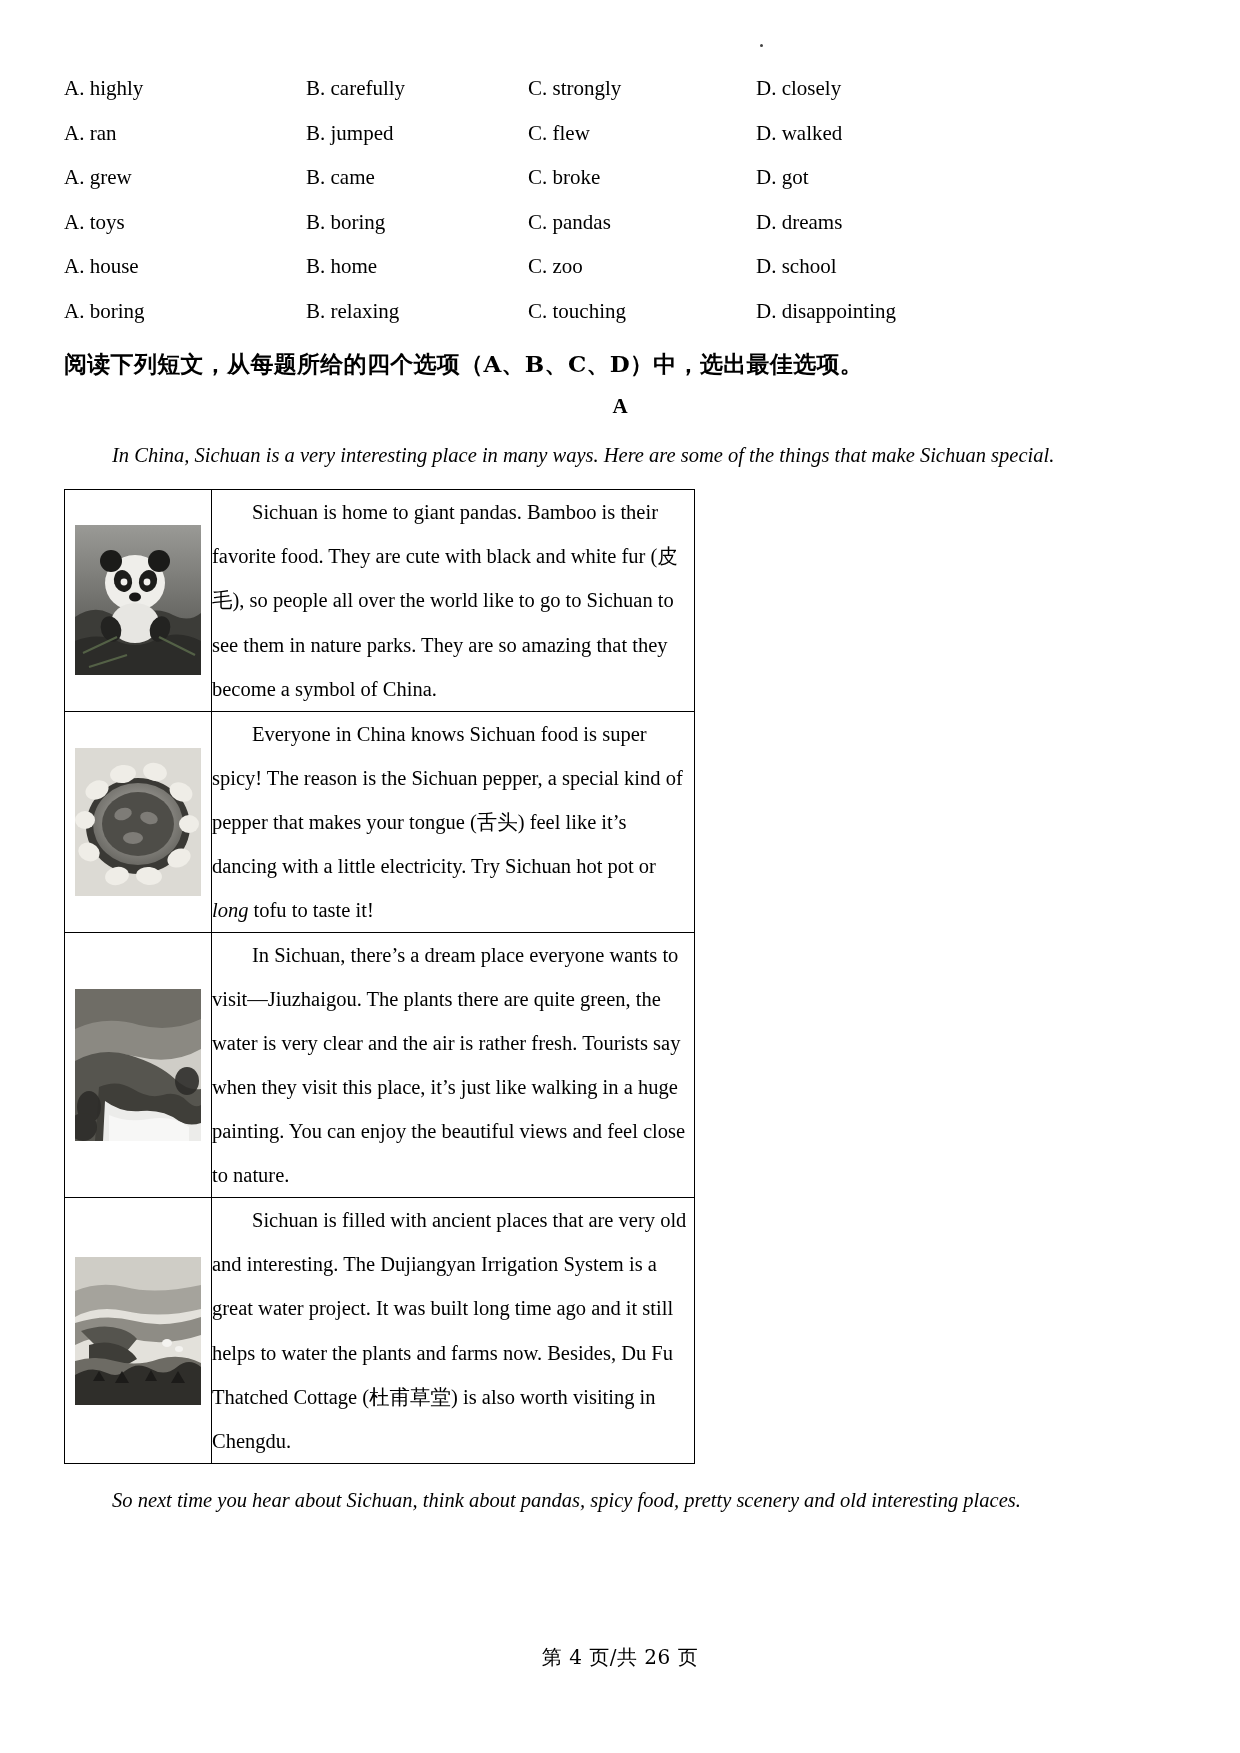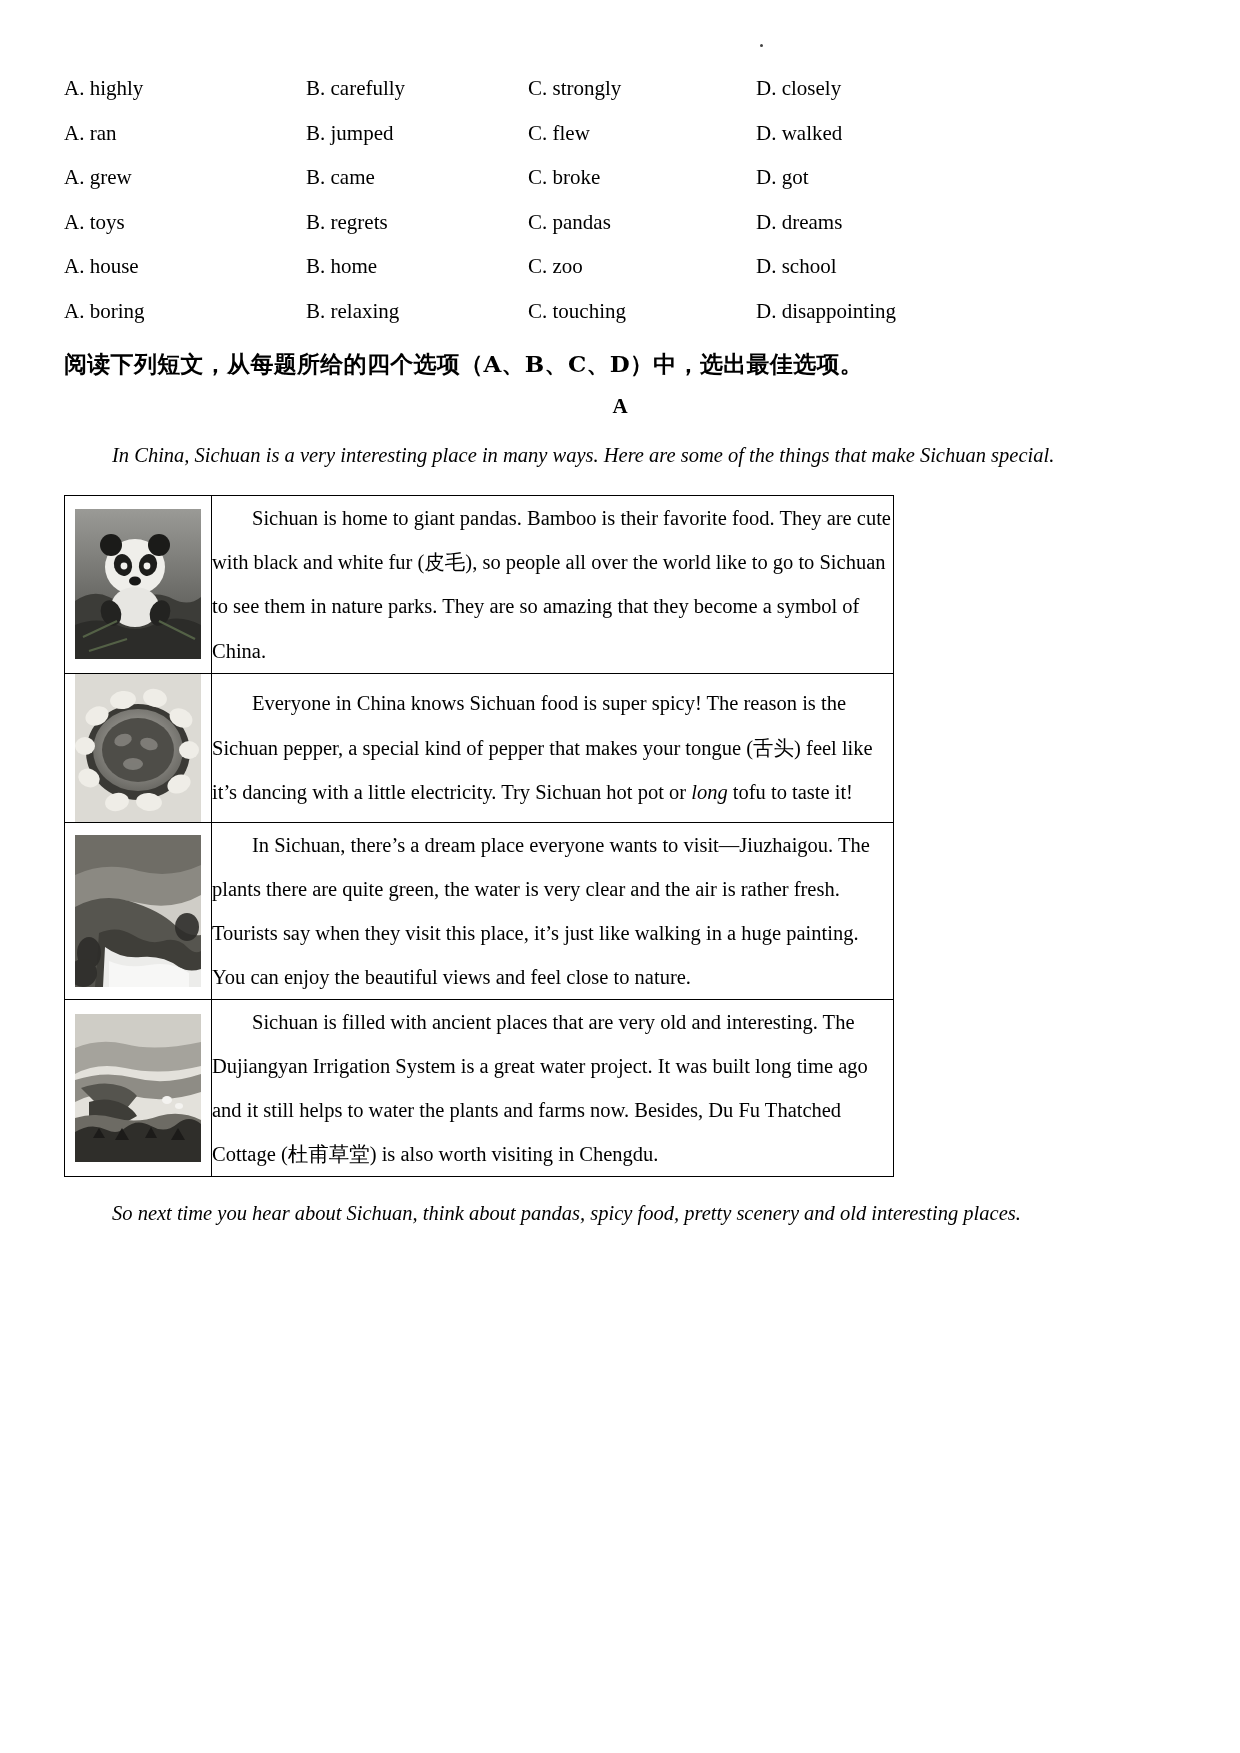--- a/index.html
+++ b/index.html
@@ -73,22 +73,22 @@
     font-size: 20.5px;
     line-height: 2.15;
     margin: 14px 0 0 0;
     text-indent: 48px;
     font-style: italic;
   }
 
   
   table.pic-table {
     border-collapse: collapse;
-    width: 830px;
-    margin: 18px 0 0 0;
+    width: 631px;
+    margin: 12px 0 0 0;
     table-layout: fixed;
   }
   table.pic-table td {
     border: 1.2px solid #000;
     vertical-align: middle;
     padding: 0;
   }
   td.img-cell {
     width: 146px;
     text-align: center;
@@ -154,21 +154,21 @@
 
     <div class="cloze-row">
       <span class="opt opt-a">A. grew</span>
       <span class="opt opt-b">B. came</span>
       <span class="opt opt-c">C. broke</span>
       <span class="opt opt-d">D. got</span>
     </div>
 
     <div class="cloze-row">
       <span class="opt opt-a">A. toys</span>
-      <span class="opt opt-b">B. regrets</span>
+      <span class="opt opt-b">B. boring</span>
       <span class="opt opt-c">C. pandas</span>
       <span class="opt opt-d">D. dreams</span>
     </div>
 
     <div class="cloze-row">
       <span class="opt opt-a">A. house</span>
       <span class="opt opt-b">B. home</span>
       <span class="opt opt-c">C. zoo</span>
       <span class="opt opt-d">D. school</span>
     </div>
@@ -313,14 +313,15 @@
         <td class="txt-cell">
           <p class="cell-text">Sichuan is filled with ancient places that are very old and interesting. The Dujiangyan Irrigation System is a great water project. It was built long time ago and it still helps to water the plants and farms now. Besides, Du Fu Thatched Cottage (杜甫草堂) is also worth visiting in Chengdu.</p>
         </td>
       </tr>
 
     </tbody>
   </table>
 
   <p class="para">So next time you hear about Sichuan, think about pandas, spicy food, pretty scenery and old interesting places.</p>
 
+  <div class="footer">第 4 页/共 26 页</div>
 
 </div>
 
 </body></html>

